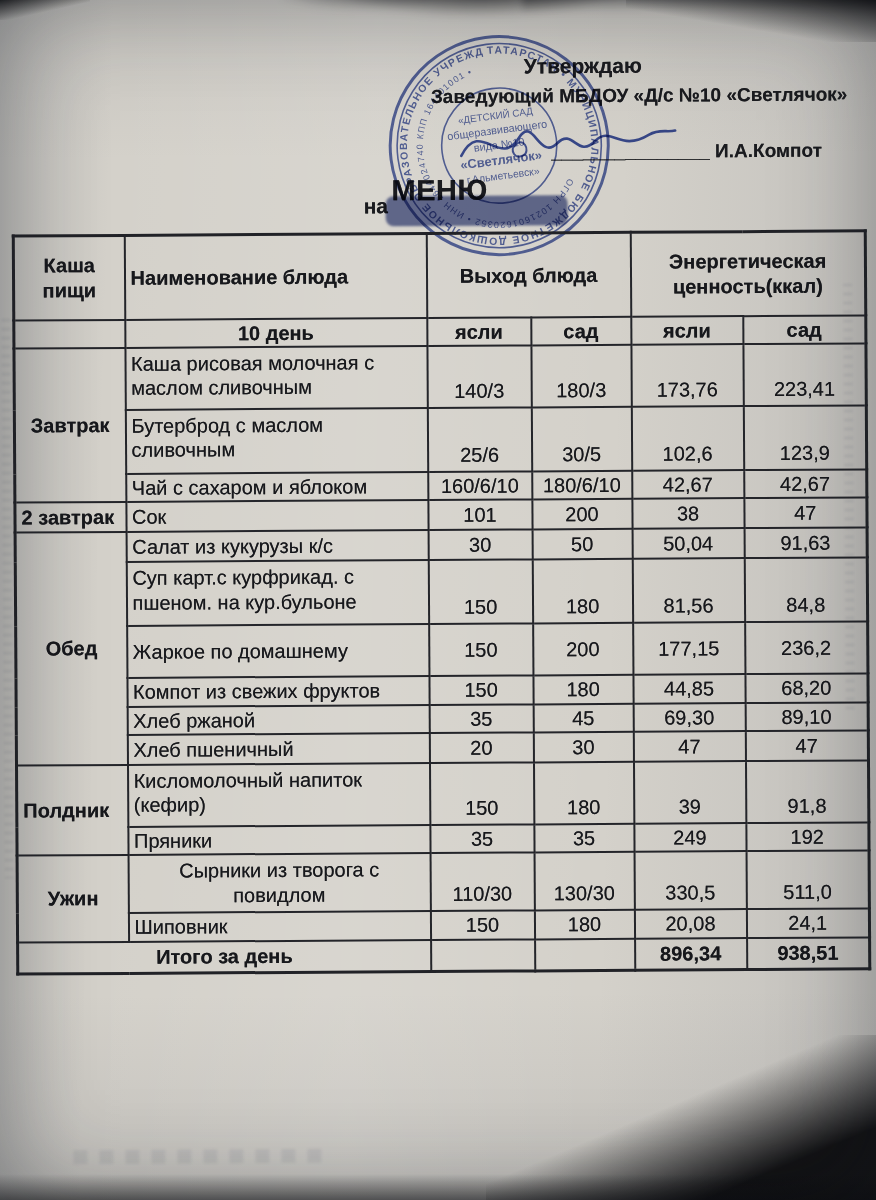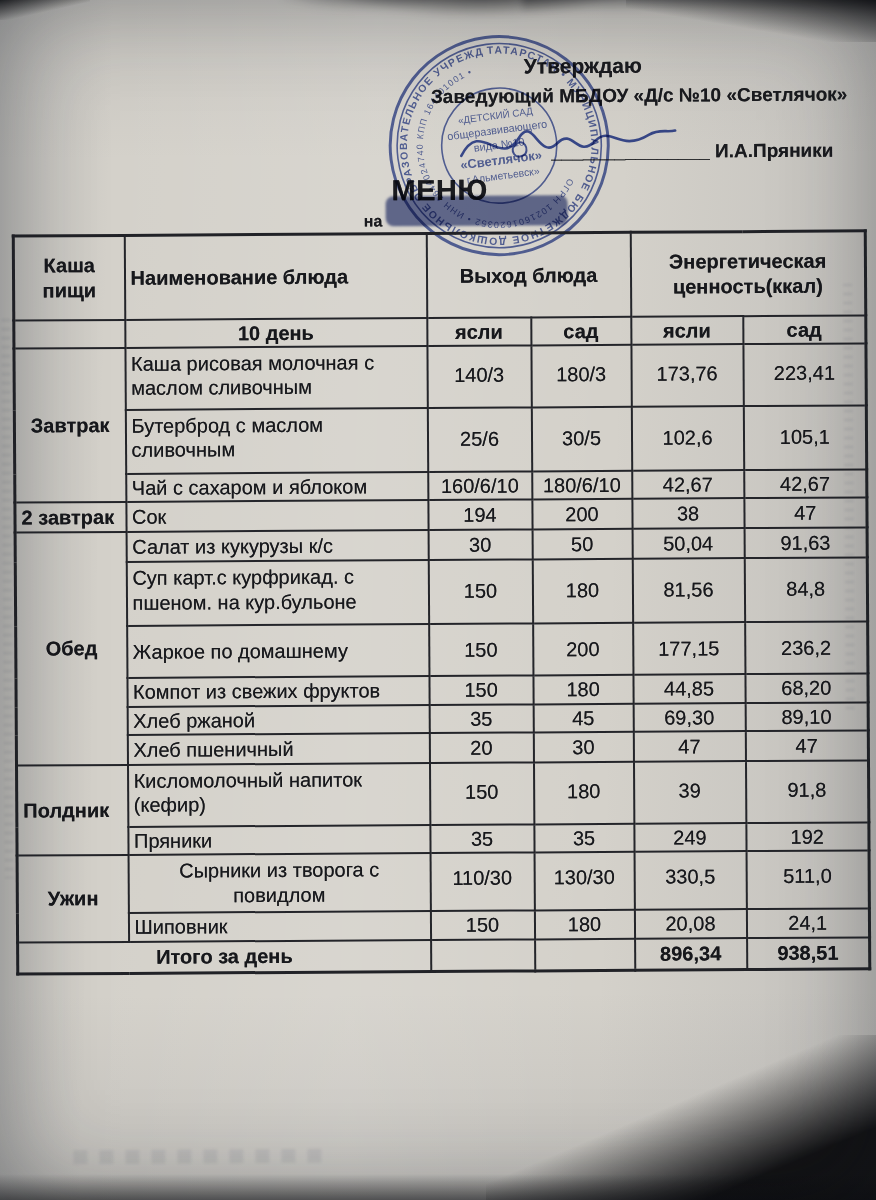--- a/index.html
+++ b/index.html
@@ -17,21 +17,21 @@
   }
 
   .abs { position:absolute; }
   .doc-text { color:#1a1b1f; text-shadow:0 0 .5px rgba(24,25,30,.7); }
 
   
   .approve1 { left:541px; top:69px; font-size:21px; font-weight:bold; }
   .approve2 { left:448px; top:100px; font-size:19px; font-weight:bold; white-space:nowrap; }
   .sigrow  { left:568px; top:156px; font-size:19px; font-weight:bold; white-space:nowrap; }
   .menu-title { left:408px; top:188px; font-size:29px; font-weight:bold; letter-spacing:.5px; }
-  .menu-sub   { left:380px; top:226px; font-size:16px; font-weight:bold; }
+  .menu-sub   { left:380px; top:208px; font-size:21px; font-weight:bold; }
 
   
   .stamp { left:402px; top:46px; width:228px; height:228px; opacity:.82; mix-blend-mode:multiply; transform:rotate(-7deg); }
   .stamp text { fill:#3c50a2; }
   .sig-svg { left:470px; top:118px; width:230px; height:90px; mix-blend-mode:multiply; }
   .redact { left:402px; top:210px; width:182px; height:30px; background:#2c3b7e; opacity:.68; border-radius:8px; filter:blur(1.3px); mix-blend-mode:multiply; }
 
   
   .smudge {
     left:300px; top:-22px; width:470px; height:74px;
@@ -56,21 +56,21 @@
     position:absolute; left:28px; top:246px; width:852px;
     border-collapse:collapse; table-layout:fixed;
     font-size:20px; color:#17181c; border:3px solid #212227;
   }
   table.menu td { border:2px solid #24252a; padding:1px 5px; vertical-align:middle; line-height:1.22;
                   text-shadow:0 0 .5px rgba(23,24,28,.75); }
   .b { font-weight:bold; }
   .center { text-align:center; }
   .val { text-align:center; }
   td.dish { padding-left:7px; }
-  tr.vbot td.val { vertical-align:bottom; padding-bottom:20px; }
+  tr.vbot td.val { vertical-align:bottom; padding-bottom:4px; }
   tr.vbot td.dish { vertical-align:top; padding-top:3px; }
   tr.rh84{height:84px} tr.rh27{height:27px} tr.rh62{height:62px} tr.rh64{height:64px}
   tr.rh26{height:26px} tr.rh30{height:30px} tr.rh52{height:52px} tr.rh28{height:28px}
   tr.rh58{height:58px} tr.rh32{height:32px}
 
   
   .shadow-tl { left:0; top:0; width:90px; height:20px; background:linear-gradient(to top left, rgba(0,0,0,0) 45%, rgba(8,8,10,.85)); }
   .shadow-tr { right:0; top:0; width:250px; height:42px; background:linear-gradient(to top right, rgba(0,0,0,0) 40%, rgba(8,8,10,.9)); }
   .shadow-br { right:0; bottom:0; width:390px; height:165px; background:linear-gradient(to bottom right, rgba(0,0,0,0) 45%, rgba(8,8,10,.95) 78%); }
   .shadow-b  { left:0; bottom:0; width:876px; height:26px; background:linear-gradient(to bottom, rgba(0,0,0,0), rgba(10,10,12,.55)); }
@@ -83,21 +83,21 @@
   <div class="paper">
 
     <div class="abs bleed-l"></div>
     <div class="abs bleed-r"></div>
     <div class="abs bleed-b"></div>
 
     <div class="abs doc-text approve1">Утверждаю</div>
     <div class="abs doc-text approve2">Заведующий МБДОУ «Д/с №10 «Светлячок»</div>
     <div class="abs doc-text sigrow">
       <span>_______________</span>
-      <span>И.А.Пряники</span>
+      <span>И.А.Компот</span>
     </div>
     <div class="abs doc-text menu-title">МЕНЮ</div>
     <div class="abs doc-text menu-sub">на</div>
 
     <svg class="abs stamp" viewBox="0 0 230 230">
       <g fill="none" stroke="#3c50a2">
         <circle cx="115" cy="115" r="110" stroke-width="3"></circle>
         <circle cx="115" cy="115" r="103" stroke-width="1.6"></circle>
         <circle cx="115" cy="115" r="58" stroke-width="1.6"></circle>
       </g>
@@ -159,34 +159,34 @@
           <td class="val">140/3</td>
           <td class="val">180/3</td>
           <td class="val">173,76</td>
           <td class="val">223,41</td>
         </tr>
         <tr class="rh64 vbot">
           <td class="dish">Бутерброд с маслом сливочным</td>
           <td class="val">25/6</td>
           <td class="val">30/5</td>
           <td class="val">102,6</td>
-          <td class="val">105,1</td>
+          <td class="val">123,9</td>
         </tr>
         <tr class="rh26">
           <td class="dish">Чай с сахаром и яблоком</td>
           <td class="val">160/6/10</td>
           <td class="val">180/6/10</td>
           <td class="val">42,67</td>
           <td class="val">42,67</td>
         </tr>
 
         <tr class="rh30">
           <td class="b">2 завтрак</td>
           <td class="dish">Сок</td>
-          <td class="val">194</td>
+          <td class="val">101</td>
           <td class="val">200</td>
           <td class="val">38</td>
           <td class="val">47</td>
         </tr>
 
         <tr class="rh30">
           <td class="b center" rowspan="6">Обед</td>
           <td class="dish">Салат из кукурузы к/с</td>
           <td class="val">30</td>
           <td class="val">50</td>

